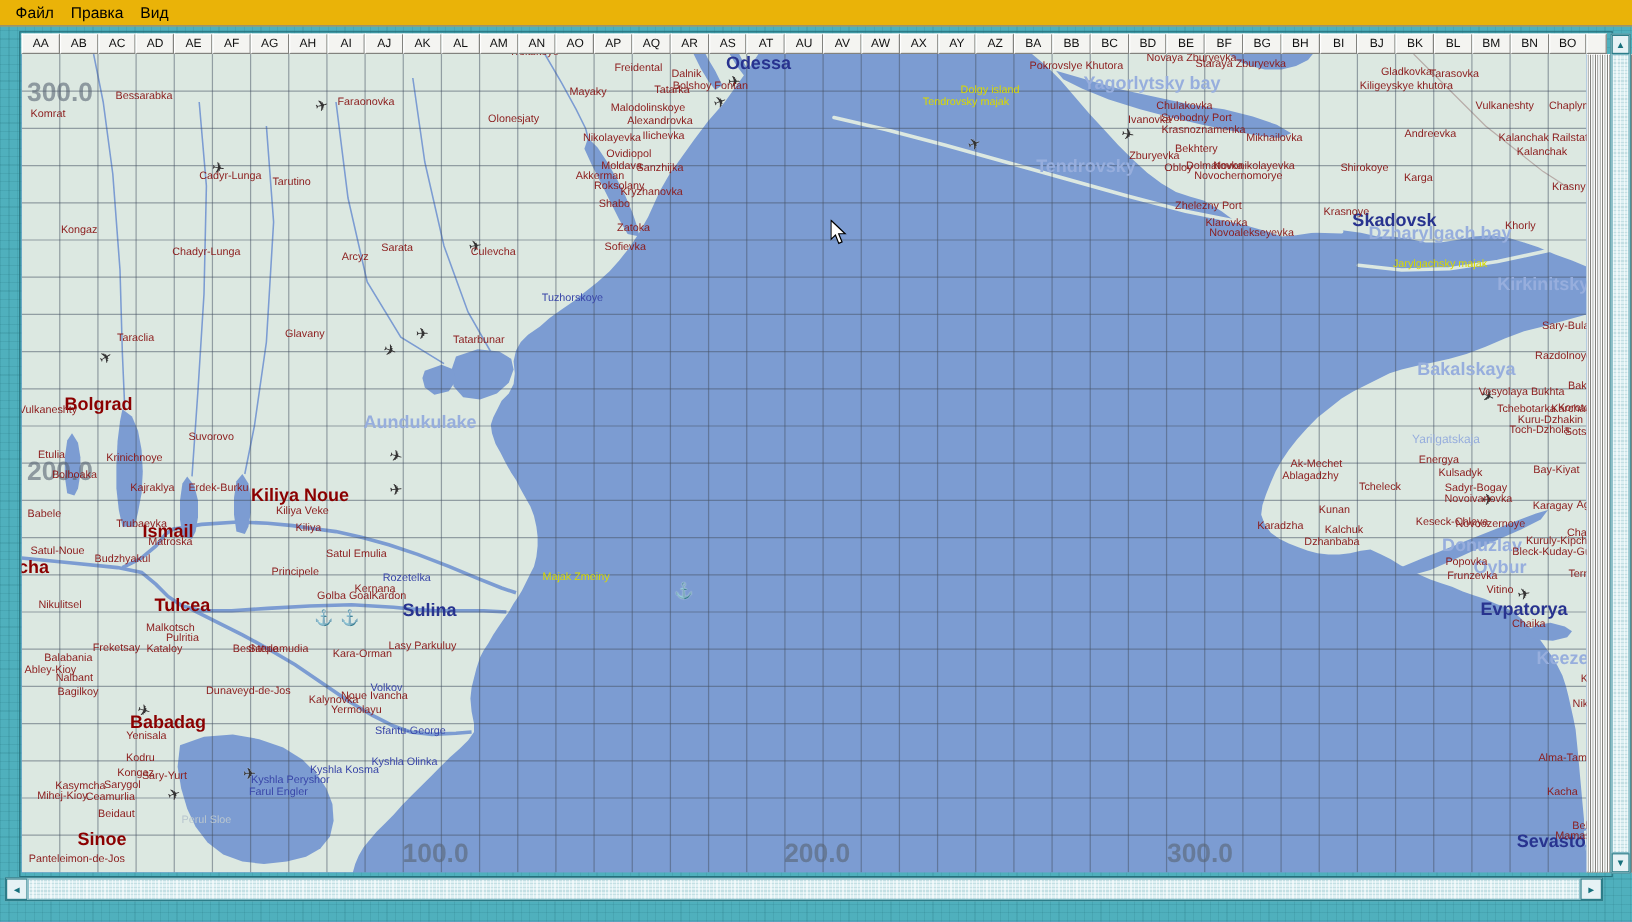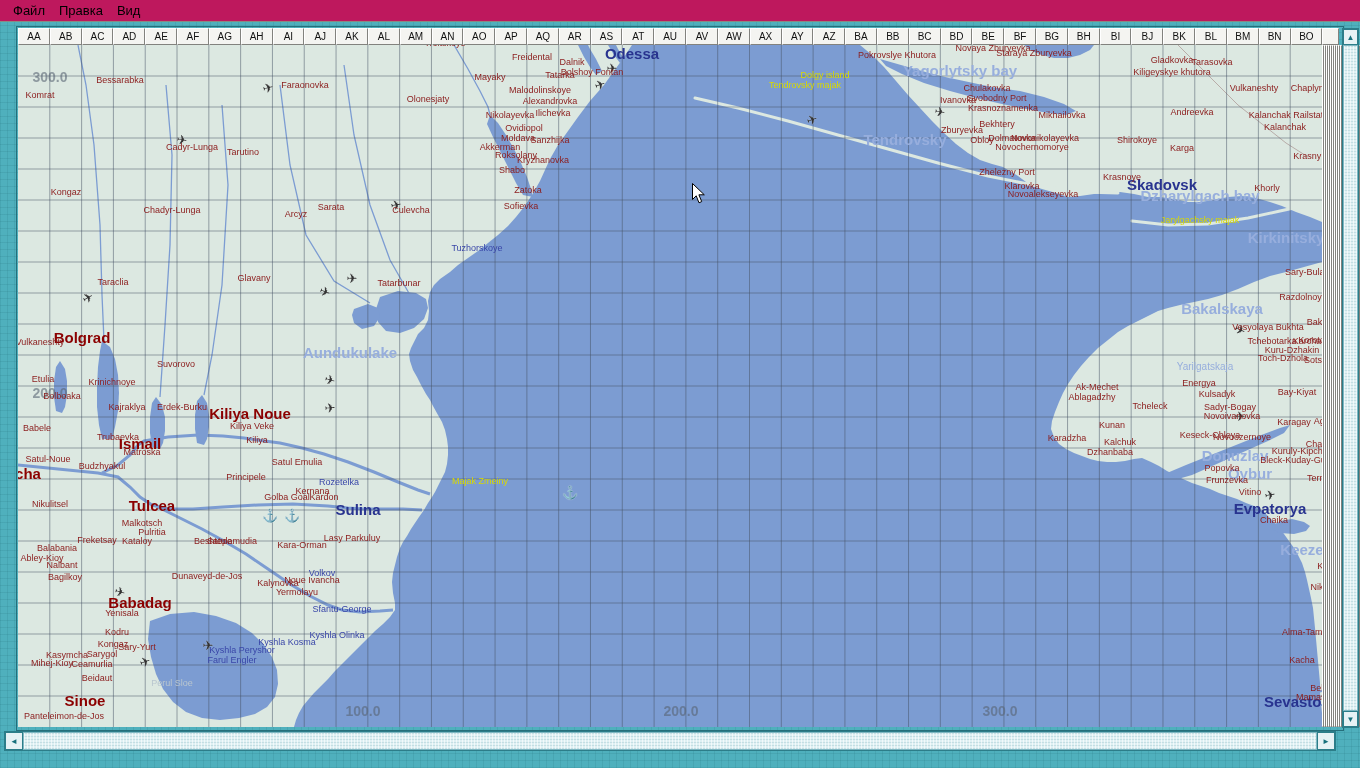--- a/index.html
+++ b/index.html
@@ -6,21 +6,21 @@
   body{
     width:1360px;height:768px;overflow:hidden;position:relative;
     background:#4fb0bd;
     font-family:"Liberation Sans",sans-serif;
     background-image:
       repeating-linear-gradient(90deg, rgba(20,90,100,.12) 0 1px, transparent 1px 7px),
       repeating-linear-gradient(0deg, rgba(20,90,100,.12) 0 1px, transparent 1px 7px);
   }
   #menubar{
     position:absolute;left:0;top:0;width:1360px;height:22px;
-    background:#be185d;border-bottom:1px solid #8a8a84;
+    background:#eab308;border-bottom:1px solid #8a8a84;
     display:flex;align-items:center;padding-left:6px;box-sizing:border-box;
     font-size:13px;color:#000;
   }
   .menu-item{padding:2px 7px;cursor:default;}
   #frame{position:absolute;left:16px;top:26px;width:1326px;height:703px;border:1px solid #256f7b;}
   
   #col-headers{
     position:absolute;left:18px;top:28px;width:1304px;height:17px;
     display:flex;box-sizing:border-box;
   }
@@ -51,21 +51,21 @@
   #icon-layer{z-index:2;}
   .mlb{position:absolute;transform:translate(-50%,-50%);white-space:nowrap;line-height:1;}
   .lb-town  {color:#8b1c1c;font-size:9px;}
   .lb-townb {color:#3946a8;font-size:9px;}
   .lb-cityr {color:#8b0000;font-size:15px;font-weight:bold;}
   .lb-cityb {color:#28338f;font-size:15px;font-weight:bold;}
   .lb-water {color:#97aedd;font-size:15px;font-weight:bold;}
   .lb-waters{color:#97aedd;font-size:10px;}
   .lb-yellow{color:#d9d900;font-size:9px;}
   .lb-faint {color:#b9c6cf;font-size:9px;}
-  .lb-scale {color:rgba(88,100,115,.6);font-size:14px;font-weight:bold;}
+  .lb-scale {color:rgba(88,100,115,.6);font-size:22px;font-weight:bold;}
   .micon{
     position:absolute;font-size:13px;color:#333;line-height:1;
     text-shadow:0 0 1px rgba(255,255,255,.6);cursor:default;
   }
   #cursor{position:absolute;z-index:5;}
   
   #v-scrollbar{
     position:absolute;left:1342px;top:28px;width:17px;height:700px;
     background:#bfe0e8;border:1px solid #2c7d89;box-sizing:border-box;
     display:flex;flex-direction:column;

